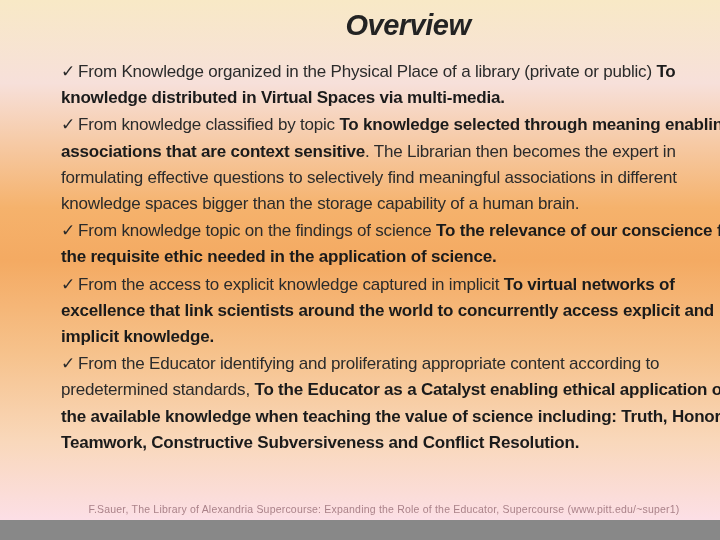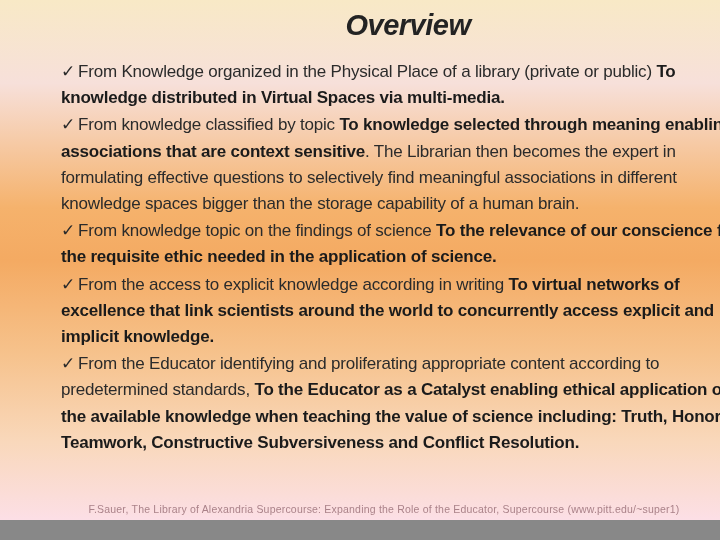--- a/index.html
+++ b/index.html
@@ -77,19 +77,19 @@
 
 <div class="slide">
   <div class="title">
     <div>Overview</div>
   </div>
 
   <div class="body" id="bullets">
       <p class="bullet"><span class="check">✓</span><span class="seg">From Knowledge organized in the Physical Place of a library (private or public) </span><span class="seg bold">To knowledge distributed in Virtual Spaces via multi-media.</span></p>
       <p class="bullet"><span class="check">✓</span><span class="seg">From knowledge classified by topic </span><span class="seg bold">To knowledge selected through meaning enabling associations that are context sensitive</span><span class="seg">. The Librarian then becomes the expert in formulating effective questions to selectively find meaningful associations in different knowledge spaces bigger than the storage capability of a human brain.</span></p>
       <p class="bullet"><span class="check">✓</span><span class="seg">From knowledge topic on the findings of science </span><span class="seg bold">To the relevance of our conscience for the requisite ethic needed in the application of science.</span></p>
-      <p class="bullet"><span class="check">✓</span><span class="seg">From the access to explicit knowledge according in writing </span><span class="seg bold">To virtual networks of excellence that link scientists around the world to concurrently access explicit and implicit knowledge.</span></p>
+      <p class="bullet"><span class="check">✓</span><span class="seg">From the access to explicit knowledge captured in implicit </span><span class="seg bold">To virtual networks of excellence that link scientists around the world to concurrently access explicit and implicit knowledge.</span></p>
       <p class="bullet"><span class="check">✓</span><span class="seg">From the Educator identifying and proliferating appropriate content according to predetermined standards, </span><span class="seg bold">To the Educator as a Catalyst enabling ethical application of the available knowledge when teaching the value of science including: Truth, Honor, Teamwork, Constructive Subversiveness and Conflict Resolution.</span></p>
     </div>
 
   <div class="page-number">2</div>
   <div class="footer">F.Sauer, The Library of Alexandria Supercourse: Expanding the Role of the Educator, Supercourse (www.pitt.edu/~super1)</div>
 </div>
 
 </body></html>

